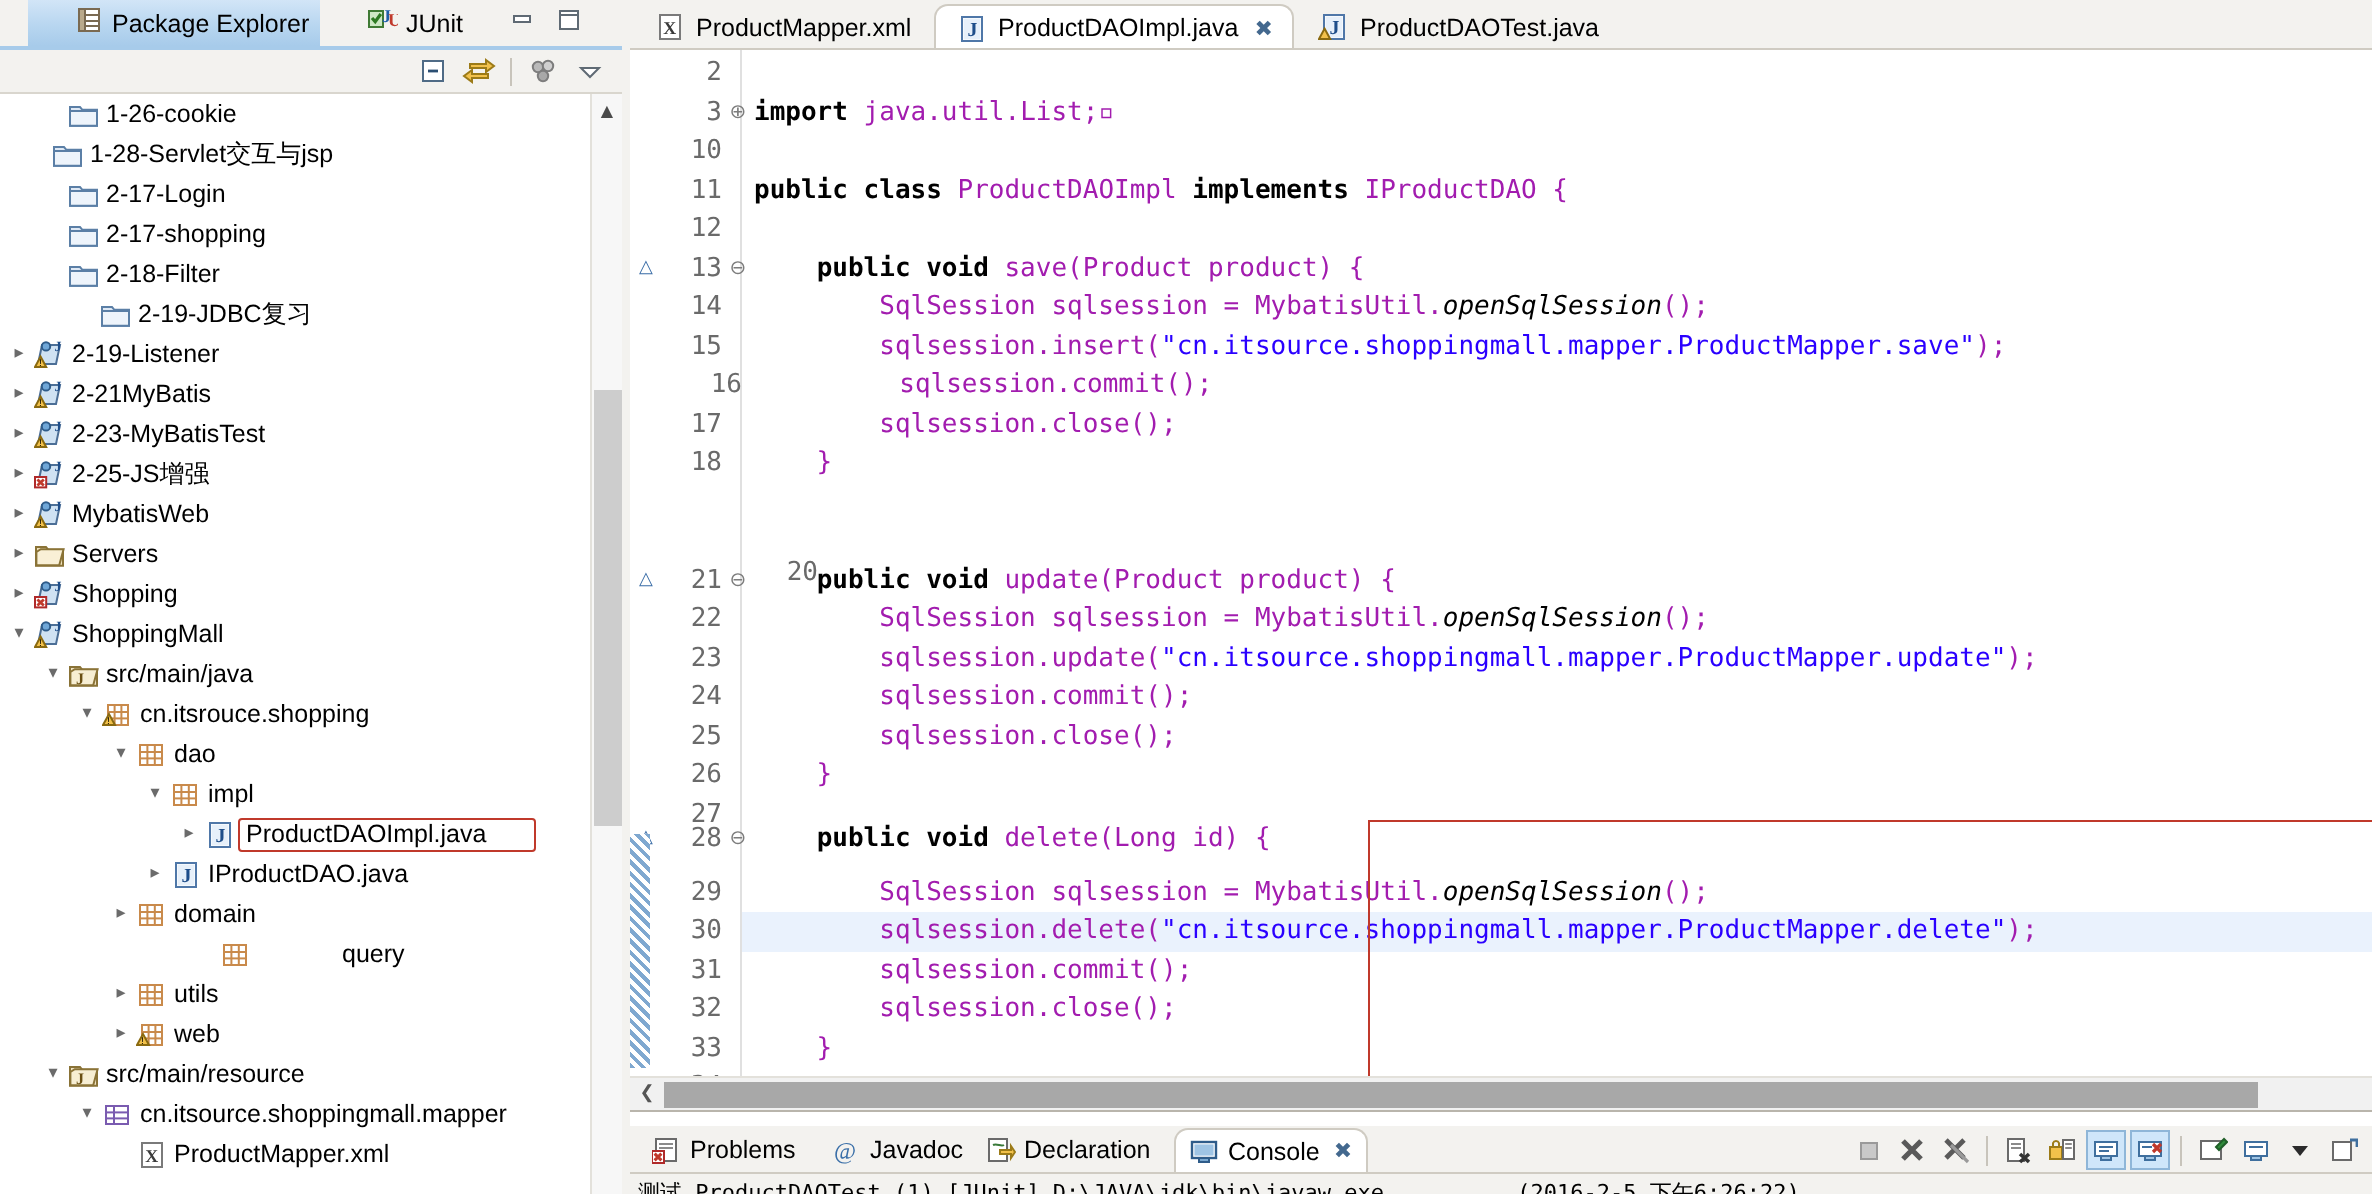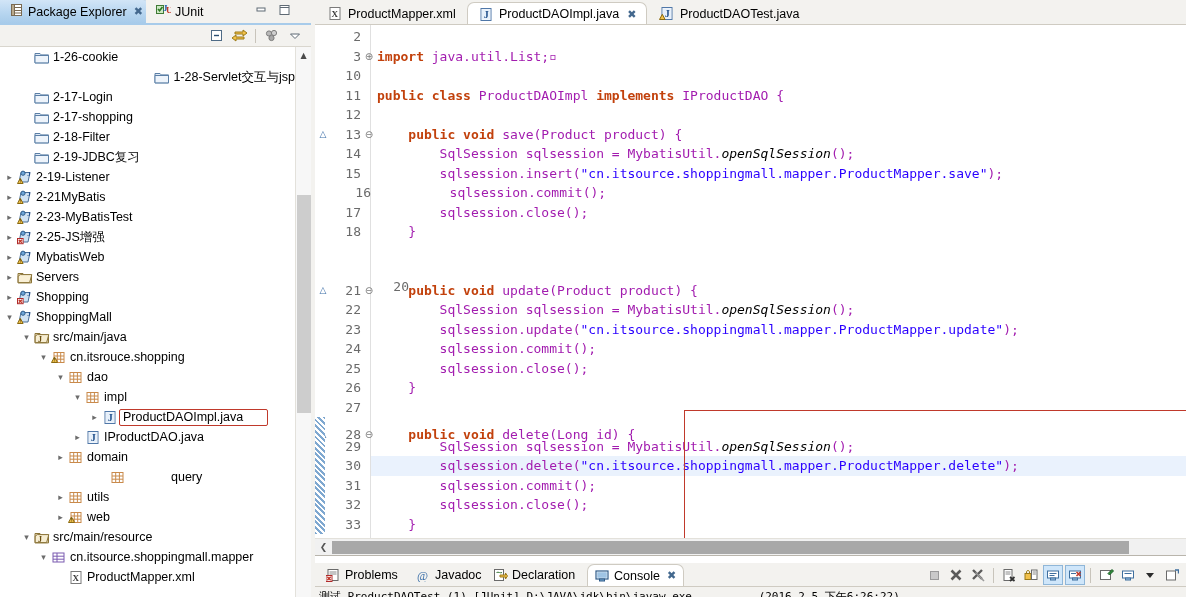--- a/index.html
+++ b/index.html
@@ -18,23 +18,24 @@
     background: #ffffff;
   }
   
   .view-tabrow {
     position: absolute; left: 0; top: 0; width: 311px; height: 23px;
     background: #f3f2ef;
   }
   .view-tab {
     position: absolute; top: 0; height: 23px;
     display: flex; align-items: center; gap: 4px;
-    padding: 0 8px 0 10px;
+    padding: 0 8px 0 24px;
     font-size: 12.5px;
     white-space: nowrap;
+    margin-left: 14px;
   }
   .view-tab.active {
     left: 0;
     background: linear-gradient(to bottom, #d2e5f7 0%, #b8d6f0 55%, #a7cbea 100%);
     border-top-right-radius: 9px;
     border-right: 1px solid #8fb6d8;
     color: #000;
   }
   .view-tab.inactive {
     left: 146px;
@@ -144,21 +145,21 @@
     position: absolute; left: 48px; width: 12px; text-align: center;
     color: #7d7d7d; font-size: 10px; line-height: 19.5px;
     font-family: "DejaVu Sans", sans-serif;
   }
   .warn-tri {
     position: absolute; left: 2px; width: 12px; text-align: center;
     color: #3d6fa8; font-size: 9px; line-height: 19.5px;
     font-family: "DejaVu Sans", sans-serif;
   }
   .ctext { position: absolute; left: 62px; line-height: 19.5px; }
-  .kw   { color: #c2410c; font-weight: bold; }
+  .kw   { color: #000000; font-weight: bold; }
   .str  { color: #2a00ff; }
   .stat { font-style: italic; color: #000; }
   .plain{ color: #a21caf; }
 
   .hl-line {
     position: absolute; left: 56px; width: 815px; height: 19.5px;
     background: #eaf2fd;
   }
   .red-box {
     position: absolute; left: 369px; top: 0; width: 743px; height: 123px;
@@ -295,21 +296,21 @@
         <div class="tree-row" style="padding-left: 20px;">
           <span class="arrow"></span>
           <span class="ic">
             <svg width="16" height="15" viewBox="0 0 16 15">
               <path d="M1 3.5 h5 l1.2 1.4 h7.3 v8 h-13.5 z" fill="#dfe9f5" stroke="#5b7fa6"></path>
               <path d="M1 5.5 h13.5 v7.4 h-13.5 z" fill="#eef4fb" stroke="#5b7fa6"></path>
             </svg>
           </span>
           <span class="lbl">1-26-cookie</span>
         </div>
-        <div class="tree-row" style="padding-left: 12px; justify-content: flex-end;">
+        <div class="tree-row" style="padding-left: 12px;">
           <span class="arrow"></span>
           <span class="ic">
             <svg width="16" height="15" viewBox="0 0 16 15">
               <path d="M1 3.5 h5 l1.2 1.4 h7.3 v8 h-13.5 z" fill="#dfe9f5" stroke="#5b7fa6"></path>
               <path d="M1 5.5 h13.5 v7.4 h-13.5 z" fill="#eef4fb" stroke="#5b7fa6"></path>
             </svg>
           </span>
           <span class="lbl">1-28-Servlet交互与jsp</span>
         </div>
         <div class="tree-row" style="padding-left: 20px;">
@@ -335,21 +336,21 @@
         <div class="tree-row" style="padding-left: 20px;">
           <span class="arrow"></span>
           <span class="ic">
             <svg width="16" height="15" viewBox="0 0 16 15">
               <path d="M1 3.5 h5 l1.2 1.4 h7.3 v8 h-13.5 z" fill="#dfe9f5" stroke="#5b7fa6"></path>
               <path d="M1 5.5 h13.5 v7.4 h-13.5 z" fill="#eef4fb" stroke="#5b7fa6"></path>
             </svg>
           </span>
           <span class="lbl">2-18-Filter</span>
         </div>
-        <div class="tree-row" style="padding-left: 20px;">
+        <div class="tree-row" style="padding-left: 20px; margin-left: 16px;">
           <span class="arrow"></span>
           <span class="ic">
             <svg width="16" height="15" viewBox="0 0 16 15">
               <path d="M1 3.5 h5 l1.2 1.4 h7.3 v8 h-13.5 z" fill="#dfe9f5" stroke="#5b7fa6"></path>
               <path d="M1 5.5 h13.5 v7.4 h-13.5 z" fill="#eef4fb" stroke="#5b7fa6"></path>
             </svg>
           </span>
           <span class="lbl">2-19-JDBC复习</span>
         </div>
         <div class="tree-row" style="padding-left: 3px;">
@@ -675,21 +676,21 @@
         <div class="code-line" style="top: 177.5px;"><span class="lnum">17</span><span class="ctext"><span class="plain">        sqlsession.close();</span></span></div>
         <div class="code-line" style="top: 197px;"><span class="lnum">18</span><span class="ctext"><span class="plain">    }</span></span></div>
         <div class="code-line" style="top: 252px; margin-left: 48px;"><span class="lnum">20</span><span class="ctext"></span></div>
         <div class="code-line" style="top: 255.5px;"><span class="warn-tri">△</span><span class="lnum">21</span><span class="fold">⊖</span><span class="ctext"><span class="plain">    </span><span class="kw">public void </span><span class="plain">update(Product product) {</span></span></div>
         <div class="code-line" style="top: 275px;"><span class="lnum">22</span><span class="ctext"><span class="plain">        SqlSession sqlsession = MybatisUtil.</span><span class="stat">openSqlSession</span><span class="plain">();</span></span></div>
         <div class="code-line" style="top: 294.5px;"><span class="lnum">23</span><span class="ctext"><span class="plain">        sqlsession.update(</span><span class="str">"cn.itsource.shoppingmall.mapper.ProductMapper.update"</span><span class="plain">);</span></span></div>
         <div class="code-line" style="top: 314px;"><span class="lnum">24</span><span class="ctext"><span class="plain">        sqlsession.commit();</span></span></div>
         <div class="code-line" style="top: 333.5px;"><span class="lnum">25</span><span class="ctext"><span class="plain">        sqlsession.close();</span></span></div>
         <div class="code-line" style="top: 353px;"><span class="lnum">26</span><span class="ctext"><span class="plain">    }</span></span></div>
         <div class="code-line" style="top: 372.5px;"><span class="lnum">27</span><span class="ctext"></span></div>
-        <div class="code-line" style="top: 400px; padding-left: 28px;"><span class="warn-tri">△</span><span class="lnum">28</span><span class="fold">⊖</span><span class="ctext"><span class="plain">    </span><span class="kw">public void </span><span class="plain">delete(Long id) {</span></span></div>
+        <div class="code-line" style="top: 385px; padding-left: 28px;"><span class="warn-tri">△</span><span class="lnum">28</span><span class="fold">⊖</span><span class="ctext"><span class="plain">    </span><span class="kw">public void </span><span class="plain">delete(Long id) {</span></span></div>
         <div class="code-line" style="top: 411.5px;"><span class="lnum">29</span><span class="ctext"><span class="plain">        SqlSession sqlsession = MybatisUtil.</span><span class="stat">openSqlSession</span><span class="plain">();</span></span></div>
         <div class="hl-line" style="top: 431px;"></div>
         <div class="code-line" style="top: 431px;"><span class="lnum">30</span><span class="ctext"><span class="plain">        sqlsession.delete(</span><span class="str">"cn.itsource.shoppingmall.mapper.ProductMapper.delete"</span><span class="plain">);</span></span></div>
         <div class="code-line" style="top: 450.5px;"><span class="lnum">31</span><span class="ctext"><span class="plain">        sqlsession.commit();</span></span></div>
         <div class="code-line" style="top: 470px;"><span class="lnum">32</span><span class="ctext"><span class="plain">        sqlsession.close();</span></span></div>
         <div class="code-line" style="top: 489.5px;"><span class="lnum">33</span><span class="ctext"><span class="plain">    }</span></span></div>
         <div class="code-line" style="top: 509px;"><span class="lnum">34</span><span class="ctext"></span></div>
         <div class="change-bar" style="top: 392px; height: 117px;"></div>
         <div class="red-box" style="top: 385px; height: 131px;"></div>
       </div>

